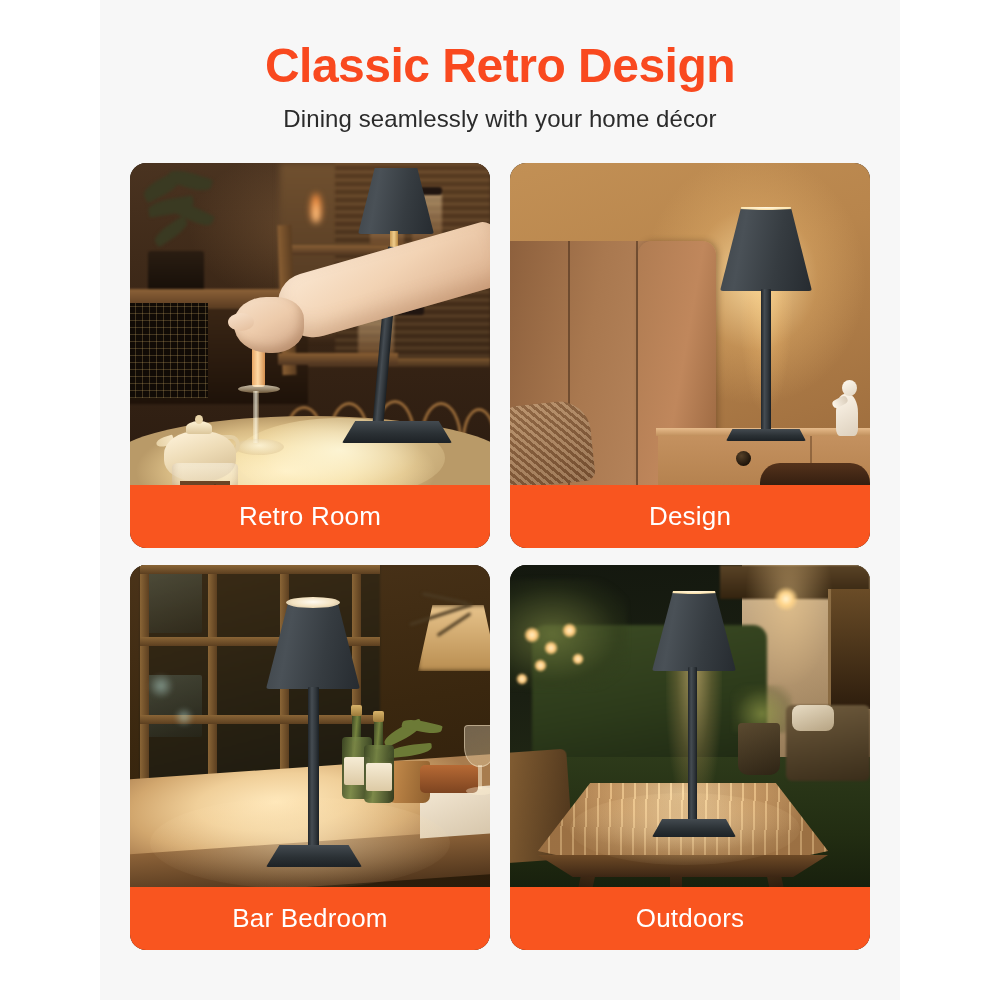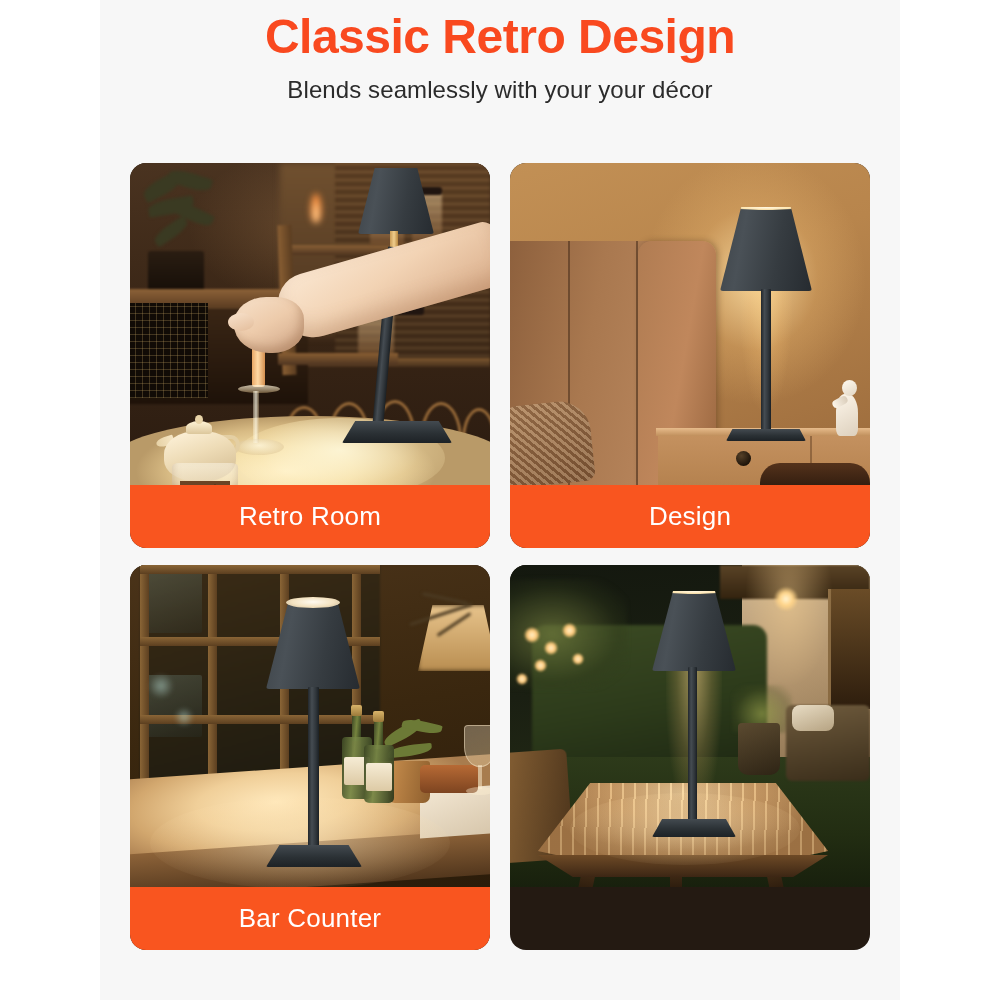--- a/index.html
+++ b/index.html
@@ -20,21 +20,21 @@
     left:100px; top:0; width:800px; height:1000px;
     background:#f7f7f7;
   }
 
   
   .header{
     position:absolute; left:100px; top:0; width:800px;
     text-align:center;
   }
   .title{
-    margin-top:12px;
+    margin-top:41px;
     font-size:48px;
     font-weight:bold;
     letter-spacing:-0.5px;
     color:#f9491f;
     line-height:1.04;
   }
   .subtitle{
     margin-top:14px;
     font-size:24px;
     font-weight:300;
@@ -625,21 +625,21 @@
   }
 </style>
 </head>
 <body>
 
 <div class="page">
   <div class="panel"></div>
 
   <div class="header">
     <div class="title">Classic Retro Design</div>
-    <div class="subtitle">Blends seamlessly with your your décor</div>
+    <div class="subtitle">Dining seamlessly with your home décor</div>
   </div>
 
   <div class="grid">
 
     <div class="card">
       <div class="photo">
         <div class="c1-bg"></div>
         <div class="c1-wallpanel"></div>
         <div class="c1-cabinet"></div>
         <div class="c1-shelf"></div>
@@ -777,21 +777,21 @@
         </div>
 
         <div class="c3-pool"></div>
         <div class="lamp c3-lamp">
           <div class="shade c3-shade"></div>
           <div class="c3-shadetop"></div>
           <div class="pole c3-pole"></div>
           <div class="base c3-base"></div>
         </div>
       </div>
-      <div class="label">Bar Counter</div>
+      <div class="label">Bar Bedroom</div>
     </div>
 
     <div class="card">
       <div class="photo">
         <div class="c4-bg"></div>
         <div class="c4-house"></div>
         <div class="c4-pergola"></div>
         <div class="c4-doorway"></div>
         <div class="c4-sconceglow"></div>
         <div class="c4-sconce"></div>
@@ -815,16 +815,17 @@
         <div class="c4-table"></div>
         <div class="c4-tableedge"></div>
         <div class="c4-tablepool"></div>
         <div class="lamp c4-lamp">
           <div class="downglow c4-downglow"></div>
           <div class="shade c4-shade top-glow"></div>
           <div class="pole c4-pole"></div>
           <div class="base c4-base"></div>
         </div>
       </div>
+      <div class="label">Outdoors</div>
     </div>
 
   </div>
 </div>
 
 </body></html>

